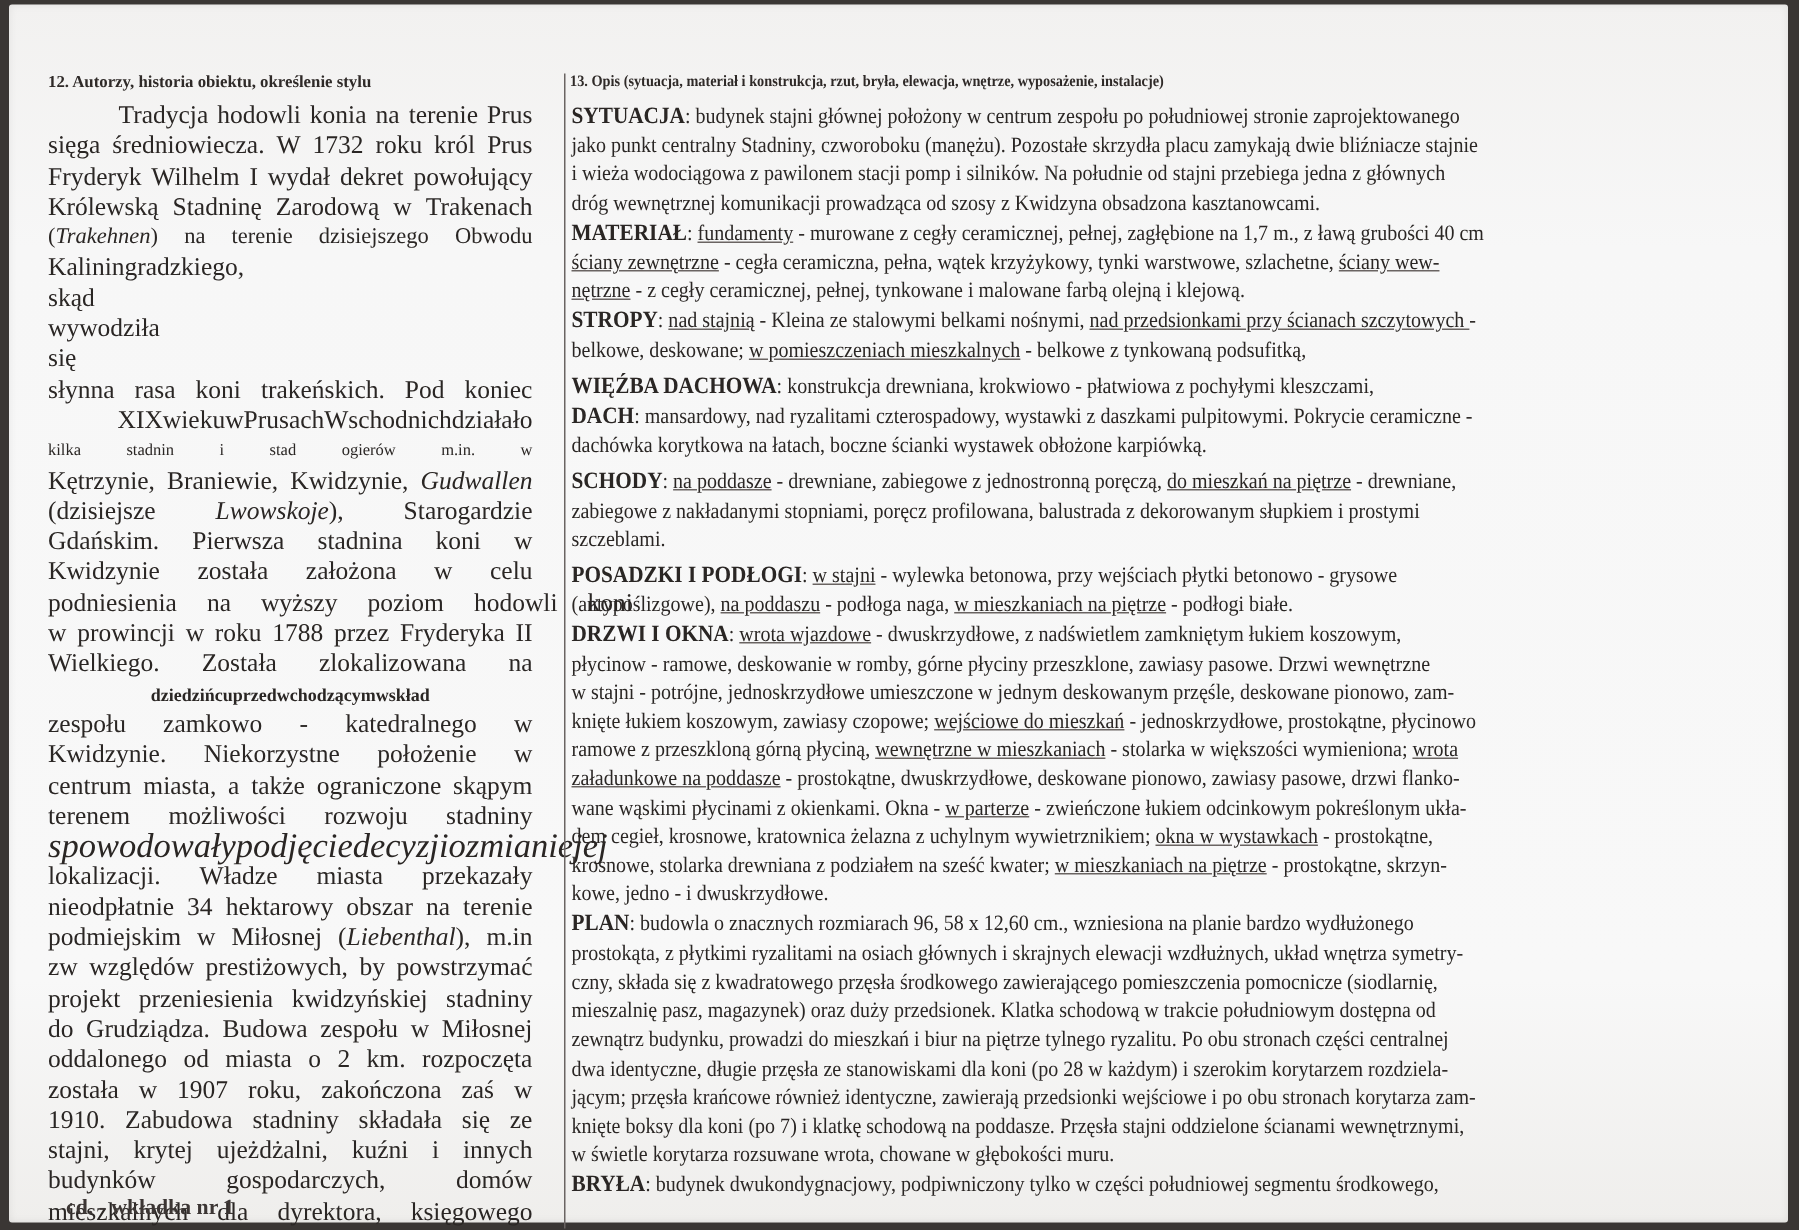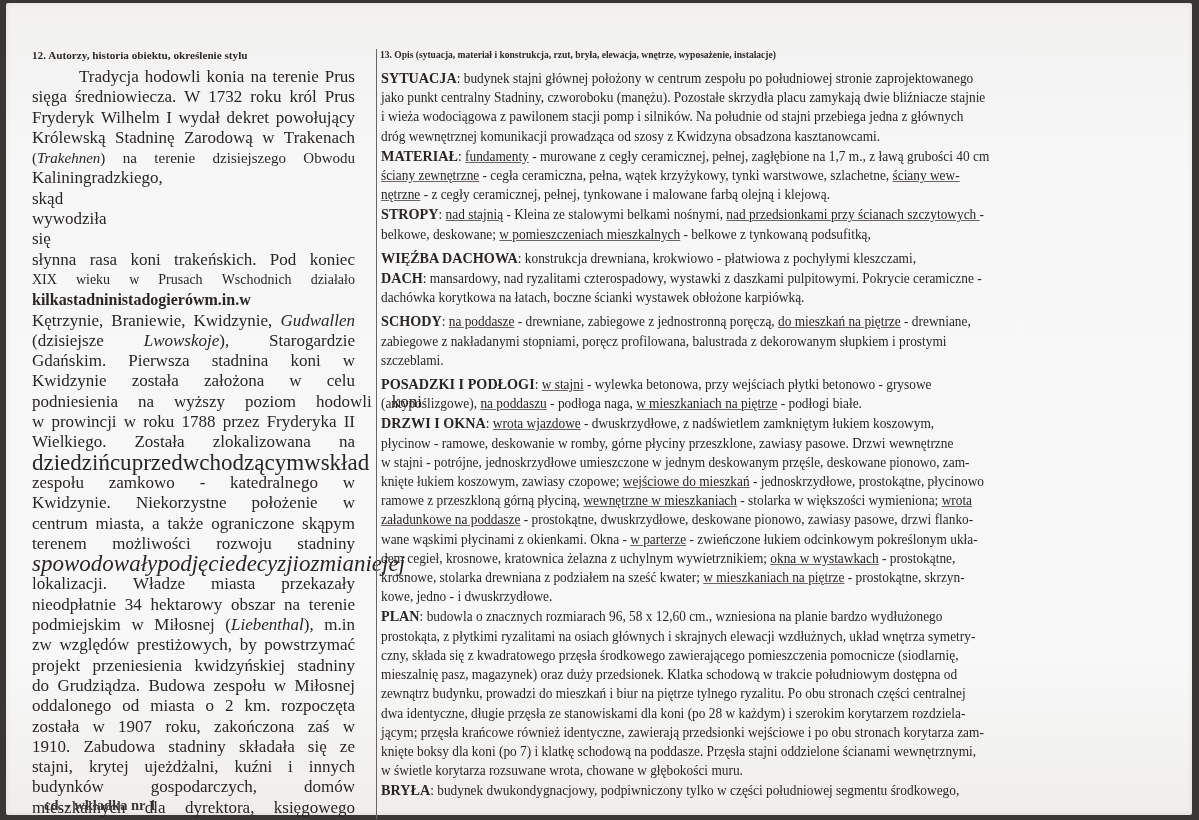--- a/index.html
+++ b/index.html
@@ -101,29 +101,29 @@
           <span>się</span>
         </div>
         <div style="font-size: 17px; line-height: 20.3px; margin-left: 0px; width: 323px; text-align: justify; text-align-last: justify; white-space: nowrap; display: flex; justify-content: space-between;">
           <span>słynna</span>
           <span>rasa</span>
           <span>koni</span>
           <span>trakeńskich.</span>
           <span>Pod</span>
           <span>koniec</span>
         </div>
-        <div style="font-size: 14px; line-height: 20.3px; margin-left: 0px; width: 323px; text-align: justify; text-align-last: justify; white-space: nowrap; display: flex; justify-content: space-between;">
+        <div style="font-size: 17px; line-height: 20.3px; margin-left: 0px; width: 323px; text-align: justify; text-align-last: justify; white-space: nowrap; display: flex; justify-content: flex-end;">
           <span>XIX</span>
           <span>wieku</span>
           <span>w</span>
           <span>Prusach</span>
           <span>Wschodnich</span>
           <span>działało</span>
         </div>
-        <div style="font-size: 16px; line-height: 20.3px; margin-left: 0px; width: 323px; text-align: justify; text-align-last: justify; white-space: nowrap; display: flex; justify-content: flex-start; font-weight: bold;">
+        <div style="font-size: 11px; line-height: 20.3px; margin-left: 0px; width: 323px; text-align: justify; text-align-last: justify; white-space: nowrap; display: flex; justify-content: space-between;">
           <span>kilka</span>
           <span>stadnin</span>
           <span>i</span>
           <span>stad</span>
           <span>ogierów</span>
           <span>m.in.</span>
           <span>w</span>
         </div>
         <div style="font-size: 17px; line-height: 20.3px; margin-left: 0px; width: 323px; text-align: justify; text-align-last: justify; white-space: nowrap; display: flex; justify-content: space-between;">
           <span>Kętrzynie,</span>
@@ -167,21 +167,21 @@
           <span>przez</span>
           <span>Fryderyka</span>
           <span>II</span>
         </div>
         <div style="font-size: 17px; line-height: 20.3px; margin-left: 0px; width: 323px; text-align: justify; text-align-last: justify; white-space: nowrap; display: flex; justify-content: space-between;">
           <span>Wielkiego.</span>
           <span>Została</span>
           <span>zlokalizowana</span>
           <span>na</span>
         </div>
-        <div style="font-size: 23px; line-height: 20.3px; margin-left: 0px; width: 323px; text-align: justify; text-align-last: justify; white-space: nowrap; display: flex; justify-content: flex-start;">
+        <div style="font-size: 12px; line-height: 20.3px; margin-left: 0px; width: 323px; text-align: justify; text-align-last: justify; white-space: nowrap; display: flex; justify-content: center; font-weight: bold;">
           <span>dziedzińcu</span>
           <span>przed</span>
           <span>wchodzącym</span>
           <span>w</span>
           <span>skład</span>
         </div>
         <div style="font-size: 17px; line-height: 20.3px; margin-left: 0px; width: 323px; text-align: justify; text-align-last: justify; white-space: nowrap; display: flex; justify-content: space-between;">
           <span>zespołu</span>
           <span>zamkowo</span>
           <span>-</span>

